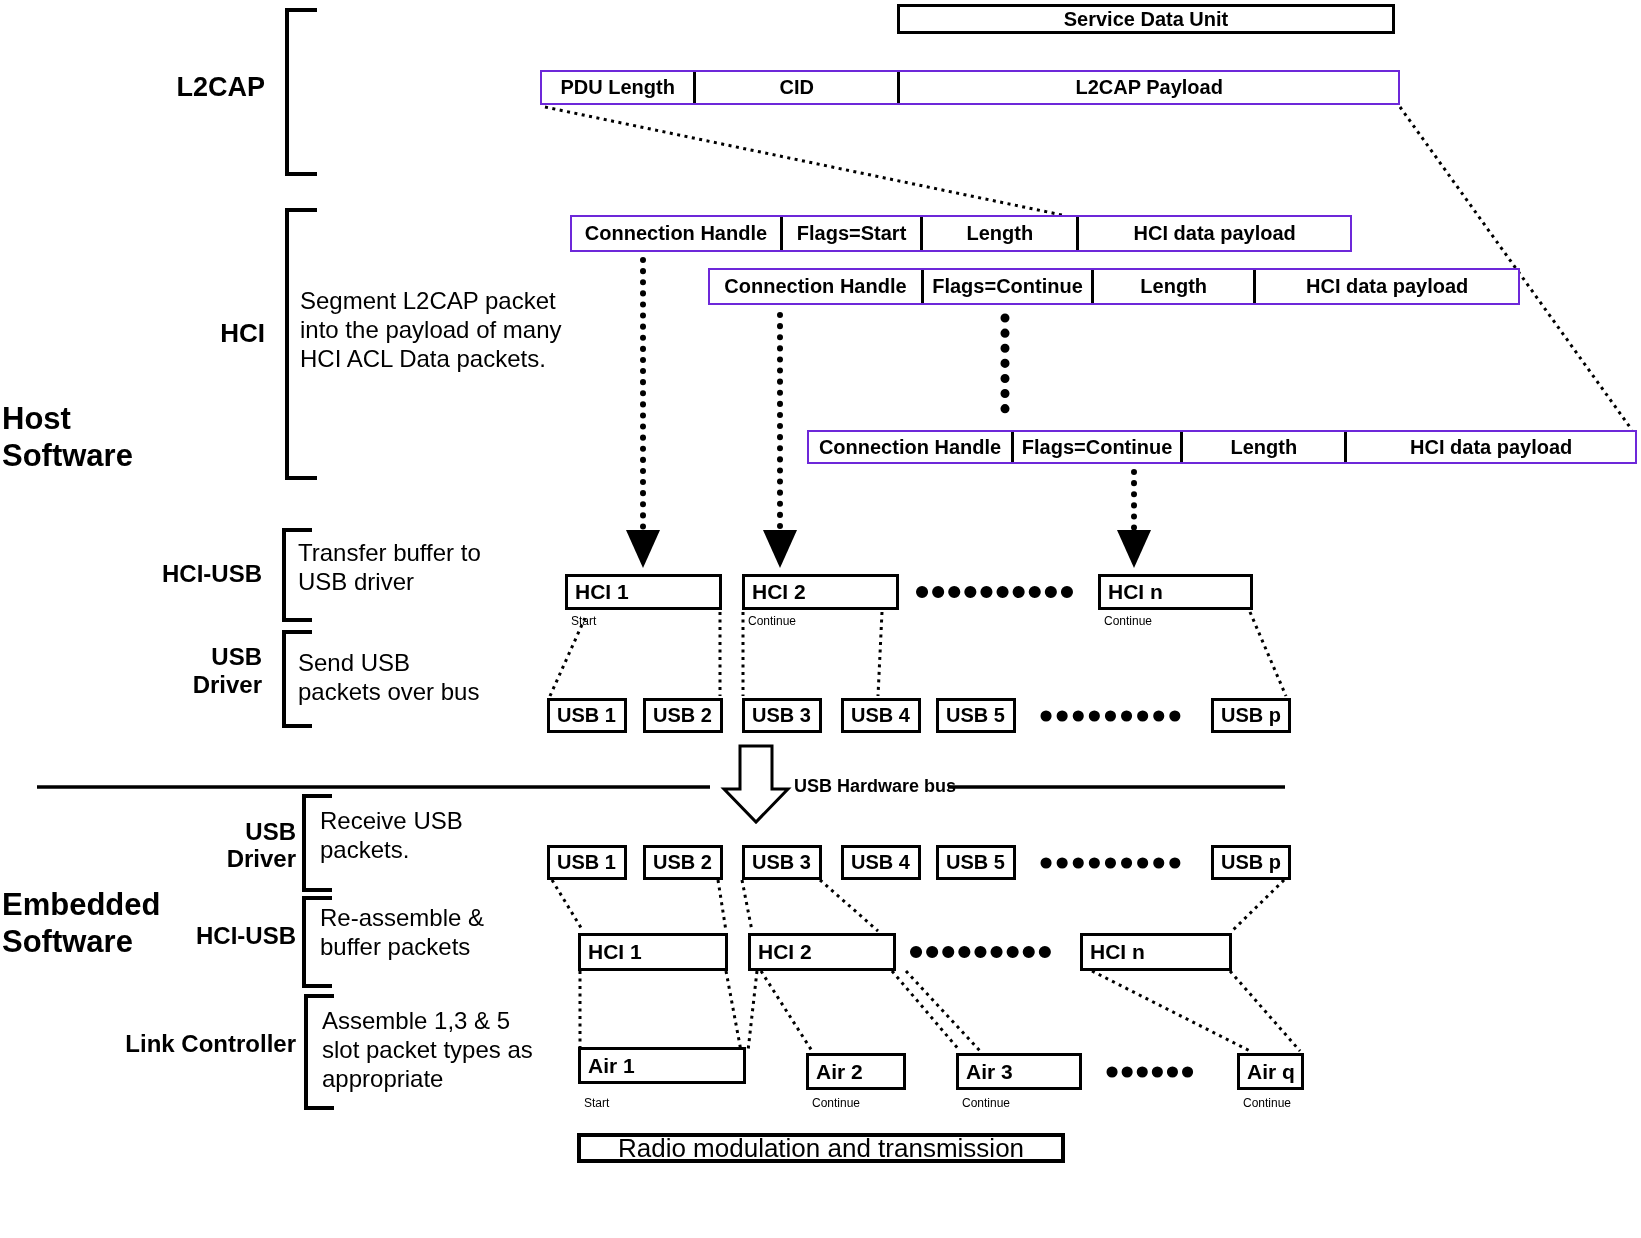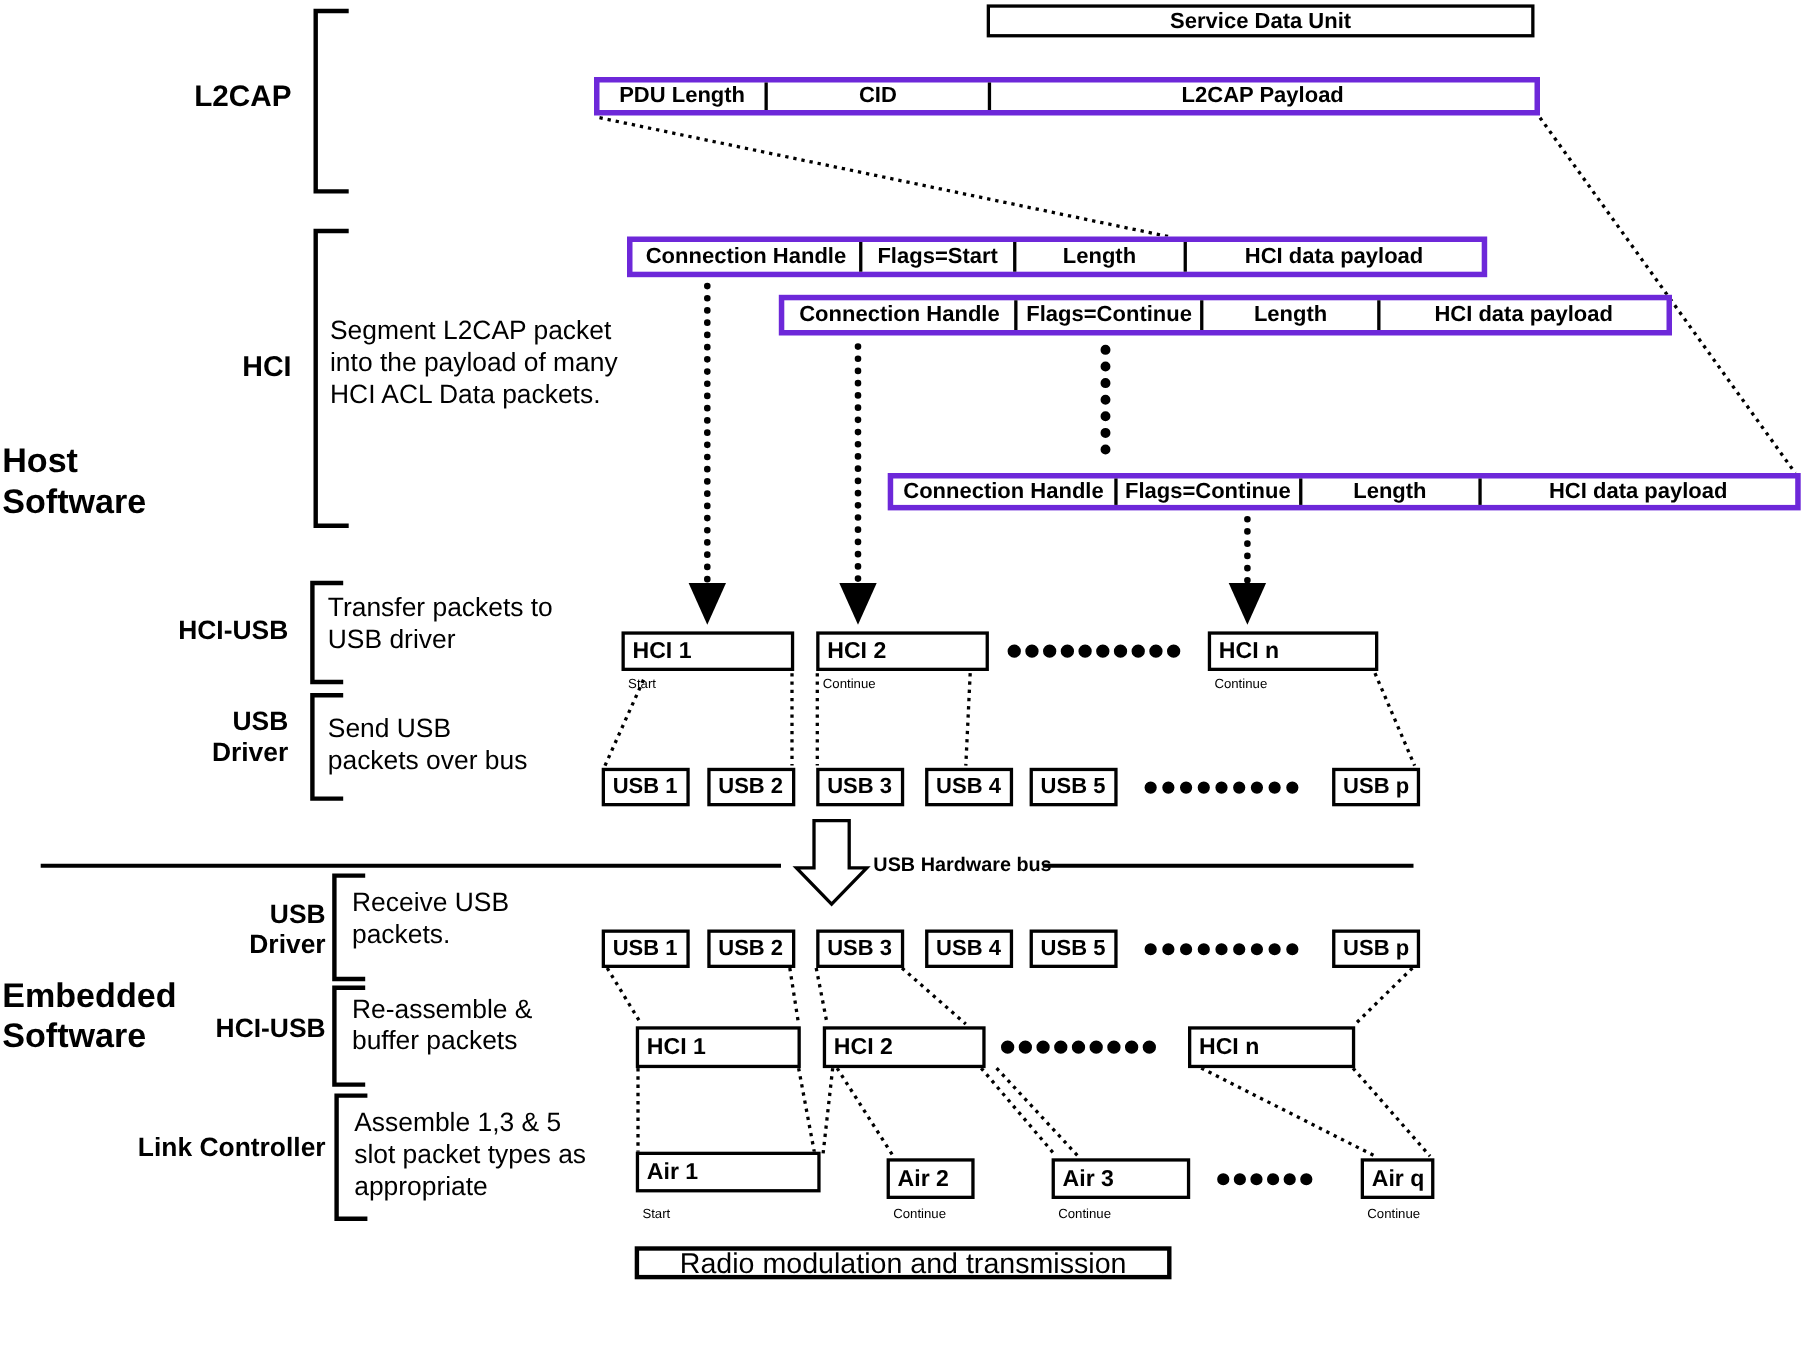--- a/index.html
+++ b/index.html
@@ -2,21 +2,21 @@
 <html><head>
 <meta charset="utf-8">
 <style>
   html,body{margin:0;padding:0;background:#fff;}
   .stage{position:relative;width:1641px;height:1238px;background:#fff;overflow:hidden;
          font-family:"Liberation Sans",sans-serif;color:#000;}
   .abs{position:absolute;box-sizing:border-box;}
   .box{position:absolute;box-sizing:border-box;border:3px solid #000;background:#fff;
        display:flex;align-items:center;padding-left:7px;font-weight:bold;font-size:21px;}
   .box.center{justify-content:center;padding-left:0;}
-  .frame-row{position:absolute;box-sizing:border-box;display:flex;border:5px solid #6d28d9;background:#fff;}
+  .frame-row{position:absolute;box-sizing:border-box;display:flex;border:2px solid #6d28d9;background:#fff;}
   .frame-row .cell{box-sizing:border-box;height:100%;border-left:3px solid #000;
        display:flex;align-items:center;justify-content:center;font-weight:bold;font-size:20px;white-space:nowrap;}
   .frame-row .cell:first-child{border-left:none;}
   .tag{position:absolute;font-size:12px;white-space:nowrap;}
   .layer-label{position:absolute;font-weight:bold;text-align:right;white-space:pre-line;}
   .desc{position:absolute;font-size:24px;line-height:29px;white-space:pre-line;}
   .big-label{position:absolute;font-weight:bold;font-size:31px;line-height:37px;white-space:pre-line;}
   svg.overlay{position:absolute;left:0;top:0;}
 </style>
 </head>
@@ -145,21 +145,21 @@
   <div class="box" style="left:841px;top:845px;width:80px;height:35px;font-size:20px;">USB 4</div>
   <div class="box" style="left:936px;top:845px;width:80px;height:35px;font-size:20px;">USB 5</div>
   <div class="box" style="left:1211px;top:845px;width:80px;height:35px;font-size:20px;">USB p</div>
 
   <div class="box" style="left:578px;top:933px;width:150px;height:38px;">HCI 1</div>
   <div class="box" style="left:748px;top:933px;width:148px;height:38px;">HCI 2</div>
   <div class="box" style="left:1080px;top:933px;width:152px;height:38px;">HCI n</div>
 
   <div class="box" style="left:578px;top:1047px;width:168px;height:37px;">Air 1</div>
   <div class="tag" style="left:584px;top:1096px;">Start</div>
-  <div class="box" style="left:806px;top:1053px;width:80px;height:37px;">Air 2</div>
+  <div class="box" style="left:806px;top:1053px;width:100px;height:37px;">Air 2</div>
   <div class="tag" style="left:812px;top:1096px;">Continue</div>
   <div class="box" style="left:956px;top:1053px;width:126px;height:37px;">Air 3</div>
   <div class="tag" style="left:962px;top:1096px;">Continue</div>
   <div class="box" style="left:1237px;top:1053px;width:67px;height:37px;">Air q</div>
   <div class="tag" style="left:1243px;top:1096px;">Continue</div>
 
   <div class="box center" style="left:577px;top:1133px;width:488px;height:30px;border-width:4px;font-size:26px;font-weight:normal;">Radio modulation and transmission</div>
 
   <div class="layer-label" style="left:100px;top:72px;width:165px;font-size:27px;">L2CAP</div>
   <div class="layer-label" style="left:100px;top:318px;width:165px;font-size:26px;">HCI</div>
@@ -171,21 +171,21 @@
   <div class="layer-label" style="left:140px;top:818px;width:156px;font-size:24px;line-height:27px;">USB
 Driver</div>
   <div class="big-label" style="left:2px;top:886px;">Embedded
 Software</div>
   <div class="layer-label" style="left:134px;top:922px;width:162px;font-size:24px;">HCI-USB</div>
   <div class="layer-label" style="left:60px;top:1030px;width:236px;font-size:24px;">Link Controller</div>
 
   <div class="desc" style="left:300px;top:286px;">Segment L2CAP packet
 into the  payload of many
 HCI ACL Data packets.</div>
-  <div class="desc" style="left:298px;top:538px;">Transfer packets to
+  <div class="desc" style="left:298px;top:538px;">Transfer buffer to
 USB driver</div>
   <div class="desc" style="left:320px;top:806px;">Receive USB
 packets.</div>
   <div class="desc" style="left:298px;top:648px;">Send USB
 packets over bus</div>
   <div class="desc" style="left:320px;top:903px;">Re-assemble &amp;
 buffer packets</div>
   <div class="desc" style="left:322px;top:1006px;">Assemble 1,3 &amp; 5
 slot packet types as
 appropriate</div>

